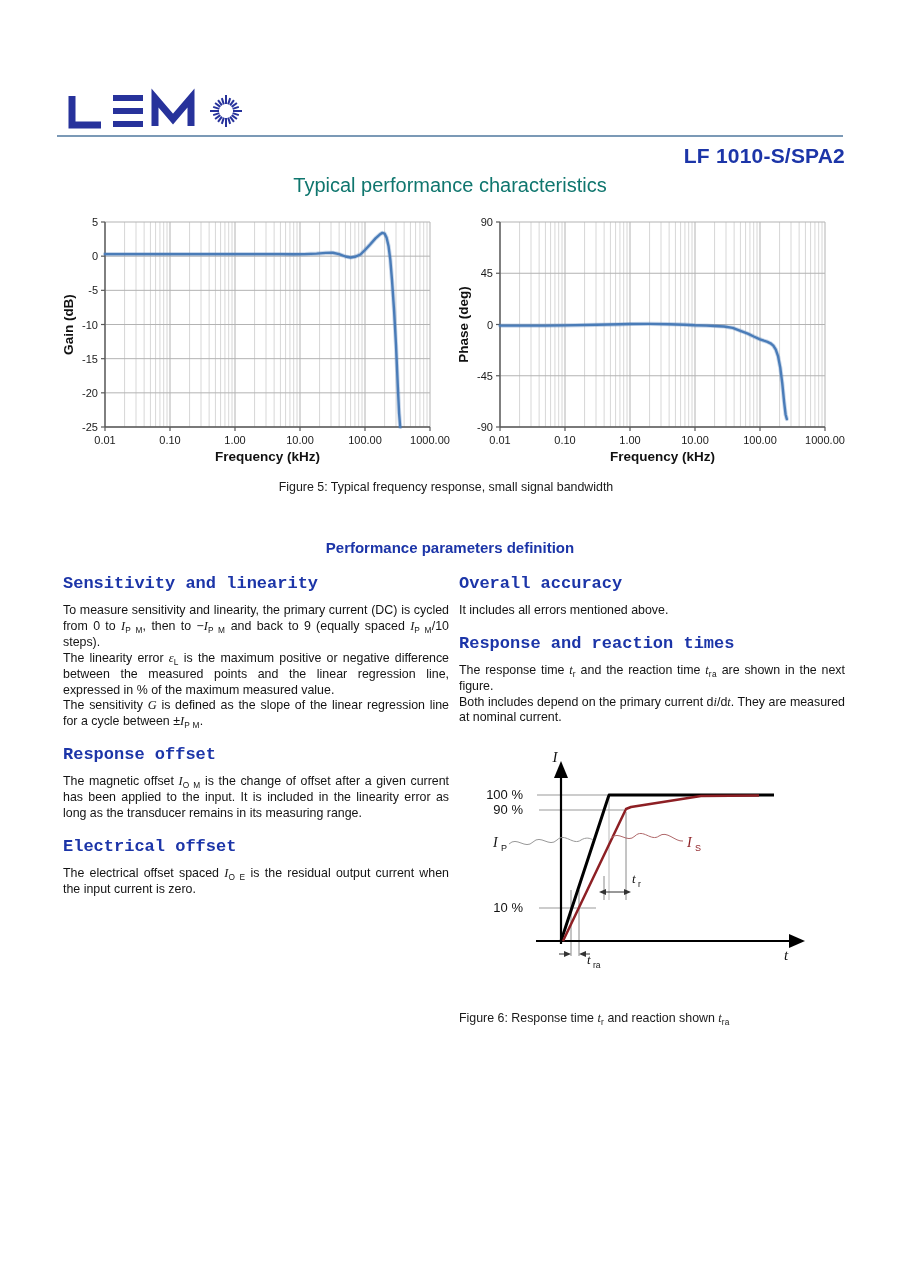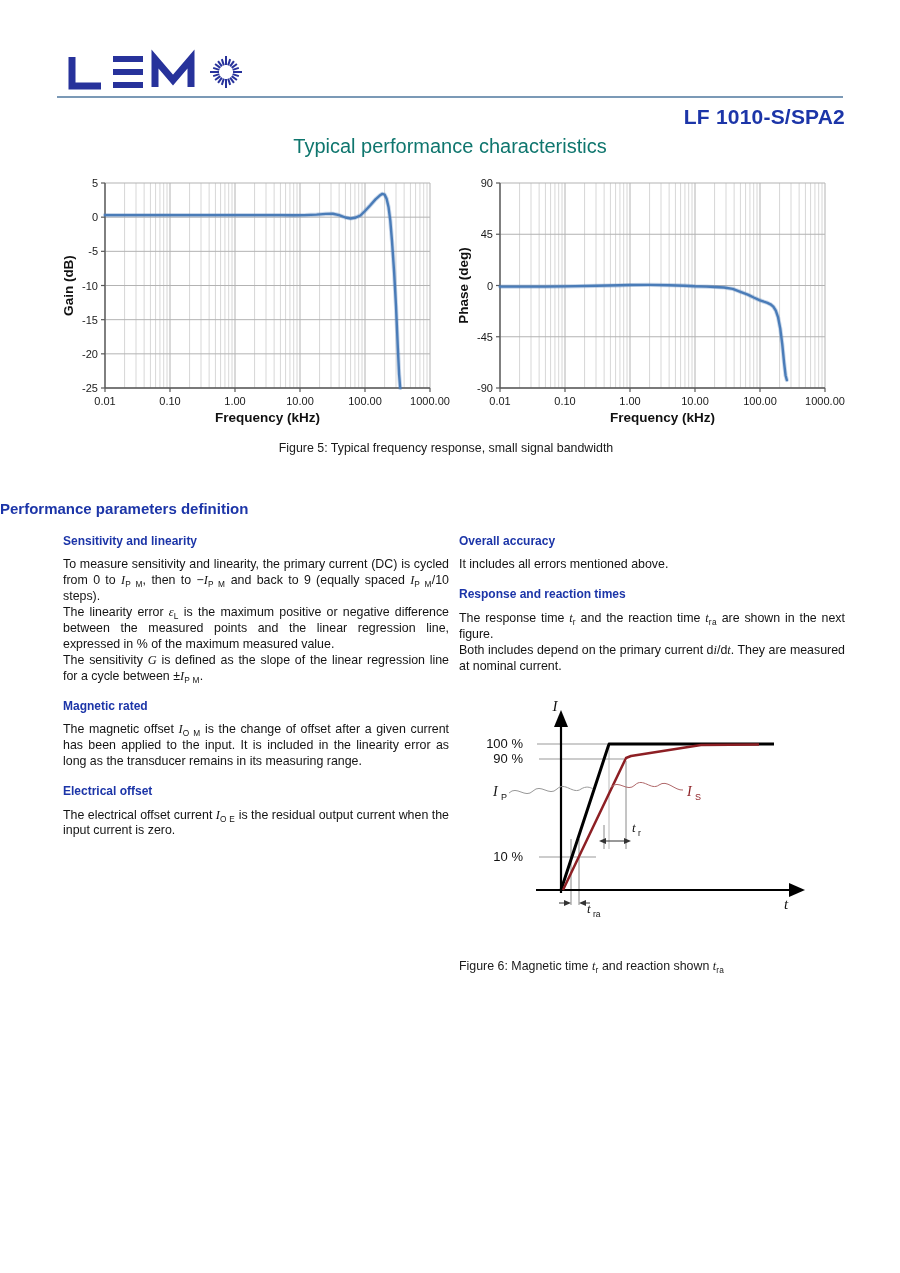--- a/index.html
+++ b/index.html
@@ -1,33 +1,33 @@
 <!DOCTYPE html>
 <html><head>
 <meta charset="utf-8">
 <style>
   html,body{margin:0;padding:0;background:#ffffff;}
   .page{position:relative;width:900px;height:1119px;background:#fff;overflow:hidden;
-        font-family:"Liberation Sans",sans-serif;color:#141414;}
+        font-family:"Liberation Sans",sans-serif;color:#141414;margin-top:39px;}
   .abs{position:absolute;}
   
   .logo{left:63px;top:46px;}
   .header-rule{left:57px;right:57px;top:96px;height:2px;background:#7b99b6;}
   .doc-title{right:55px;top:105px;font-size:21px;font-weight:bold;color:#1c35a8;letter-spacing:.2px;}
   .doc-subtitle{left:0;right:0;top:135px;text-align:center;font-size:20px;font-weight:normal;color:#0f766e;}
   
   .chart-box{position:absolute;width:398px;height:268px;}
   .chart-box svg{overflow:visible;}
   .fig5-caption{left:0;right:8px;top:441px;text-align:center;font-size:12.4px;color:#1a1a1a;}
-  .params-heading{left:0;right:0;top:500px;text-align:left;font-size:15px;font-weight:bold;color:#1c35a8;}
+  .params-heading{left:0;right:0;top:500px;text-align:center;font-size:15px;font-weight:bold;color:#1c35a8;}
   
   .col{position:absolute;top:534px;width:386px;font-size:12.4px;line-height:1.285;color:#141414;}
   .col-left{left:63px;}
   .col-right{left:459px;}
-  .sec-h{font-size:12px;font-weight:bold;color:#1c35a8;margin:14px 0 8px 0;font-family:Liberation Sans, sans-serif;}
+  .sec-h{font-size:17px;font-weight:bold;color:#1c35a8;margin:14px 0 8px 0;font-family:Liberation Mono, monospace;}
   .col .sec-h:first-child{margin-top:0;}
   .body-p{margin:0;text-align:justify;}
   .var{font-family:"Liberation Serif",serif;font-style:italic;}
   sub.vsub{font-family:"Liberation Sans",sans-serif;font-style:normal;font-size:8.3px;
            letter-spacing:.3px;vertical-align:-2.5px;line-height:0;}
   .fig6-wrap{margin-top:22px;}
   .fig6-caption{margin-top:28px;font-size:12.4px;color:#1a1a1a;}
   
   .page-num{right:55px;top:1139px;font-size:10.5px;color:#222;}
   .footer-rule{left:57px;right:57px;top:1154px;height:2.5px;background:#7b99b6;}
@@ -255,24 +255,24 @@
 
   <div class="abs fig5-caption">Figure 5: Typical frequency response, small signal bandwidth</div>
 
   <div class="abs params-heading">Performance parameters definition</div>
 
   <div class="col col-left">
       <h2 class="sec-h">Sensitivity and linearity</h2>
       <p class="body-p"><span>To measure sensitivity and linearity, the primary current (DC) is cycled from 0 to </span><span class="var">I</span><sub class="vsub">P M</sub><span>, then to −</span><span class="var">I</span><sub class="vsub">P M</sub><span> and back to 9 (equally spaced </span><span class="var">I</span><sub class="vsub">P M</sub><span>/10 steps).</span></p>
       <p class="body-p"><span>The linearity error </span><span class="var">ε</span><sub class="vsub">L</sub><span> is the maximum positive or negative difference between the measured points and the linear regression line, expressed in % of the maximum measured value.</span></p>
       <p class="body-p"><span>The sensitivity </span><span class="var">G</span><span> is defined as the slope of the linear regression line for a cycle between ±</span><span class="var">I</span><sub class="vsub">P M</sub><span>.</span></p>
-      <h2 class="sec-h">Magnetic rated</h2>
+      <h2 class="sec-h">Response offset</h2>
       <p class="body-p"><span>The magnetic offset </span><span class="var">I</span><sub class="vsub">O M</sub><span> is the change of offset after a given current has been applied to the input. It is included in the linearity error as long as the transducer remains in its measuring range.</span></p>
       <h2 class="sec-h">Electrical offset</h2>
-      <p class="body-p"><span>The electrical offset current </span><span class="var">I</span><sub class="vsub">O E</sub><span> is the residual output current when the input current is zero.</span></p>
+      <p class="body-p"><span>The electrical offset spaced </span><span class="var">I</span><sub class="vsub">O E</sub><span> is the residual output current when the input current is zero.</span></p>
     </div>
 
   <div class="col col-right">
     <div>
         <h2 class="sec-h">Overall accuracy</h2>
         <p class="body-p"><span>It includes all errors mentioned above.</span></p>
         <h2 class="sec-h">Response and reaction times</h2>
         <p class="body-p"><span>The response time </span><span class="var">t</span><sub class="vsub">r</sub><span> and the reaction time </span><span class="var">t</span><sub class="vsub">ra</sub><span> are shown in the next figure.</span></p>
         <p class="body-p"><span>Both includes depend on the primary current d</span><span class="var">i</span><span>/d</span><span class="var">t</span><span>. They are measured at nominal current.</span></p>
       </div>
@@ -318,21 +318,21 @@
         <text x="42" y="103" font-size="9" fill="#111">P</text>
         <text class="serifit" x="228" y="99" font-size="14" fill="#8d1f24">I</text>
         <text x="236" y="103" font-size="9" fill="#8d1f24">S</text>
         <text class="serifit" x="173" y="135" font-size="13" fill="#111">t</text>
         <text x="179" y="139" font-size="8.5" fill="#111">r</text>
         <text class="serifit" x="128" y="216" font-size="13" fill="#111">t</text>
         <text x="134" y="220" font-size="8.5" fill="#111">ra</text>
       </svg>
     </div>
 
-    <div class="fig6-caption"><span>Figure 6: Magnetic time </span><span class="var">t</span><sub class="vsub">r</sub><span> and reaction shown </span><span class="var">t</span><sub class="vsub">ra</sub></div>
+    <div class="fig6-caption"><span>Figure 6: Response time </span><span class="var">t</span><sub class="vsub">r</sub><span> and reaction shown </span><span class="var">t</span><sub class="vsub">ra</sub></div>
   </div>
 
   <div class="abs page-num">Page 6/7</div>
   <div class="abs footer-rule"></div>
   <div class="abs version">18February2021/Version 2</div>
   <div class="abs bottom-bar" style="background: rgb(45, 74, 153);"></div>
 
 </div>
 
 </body></html>

